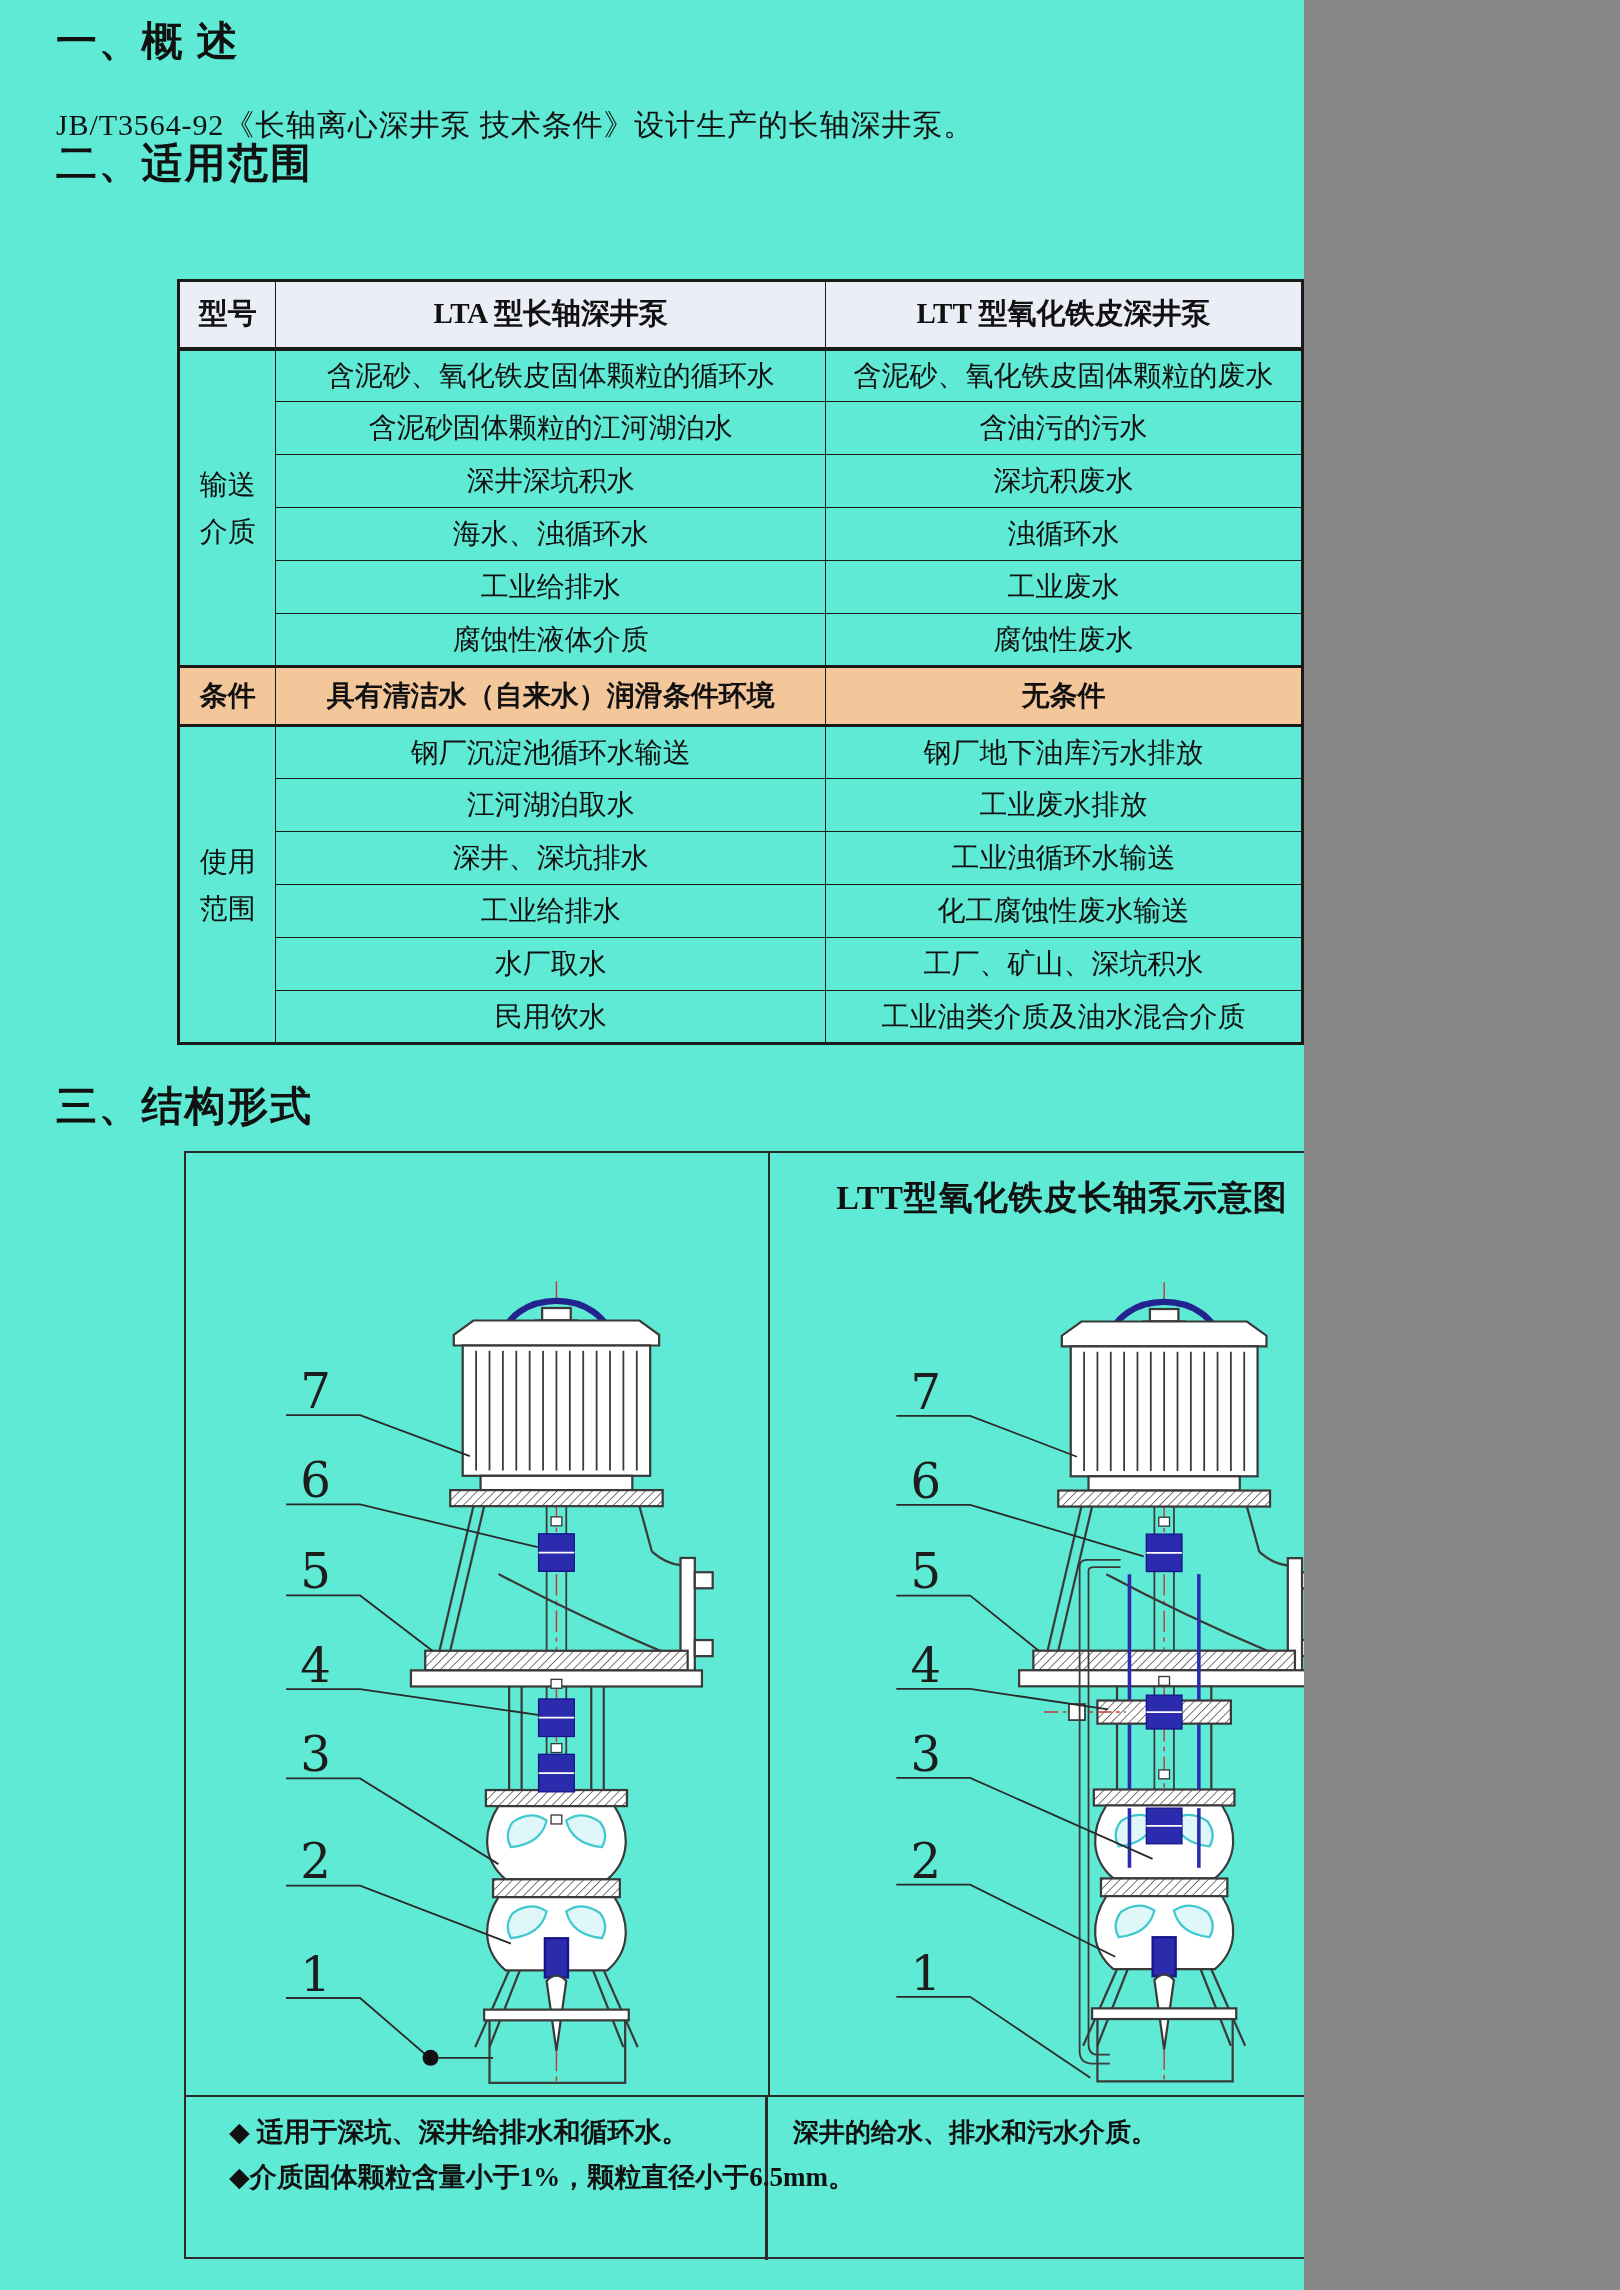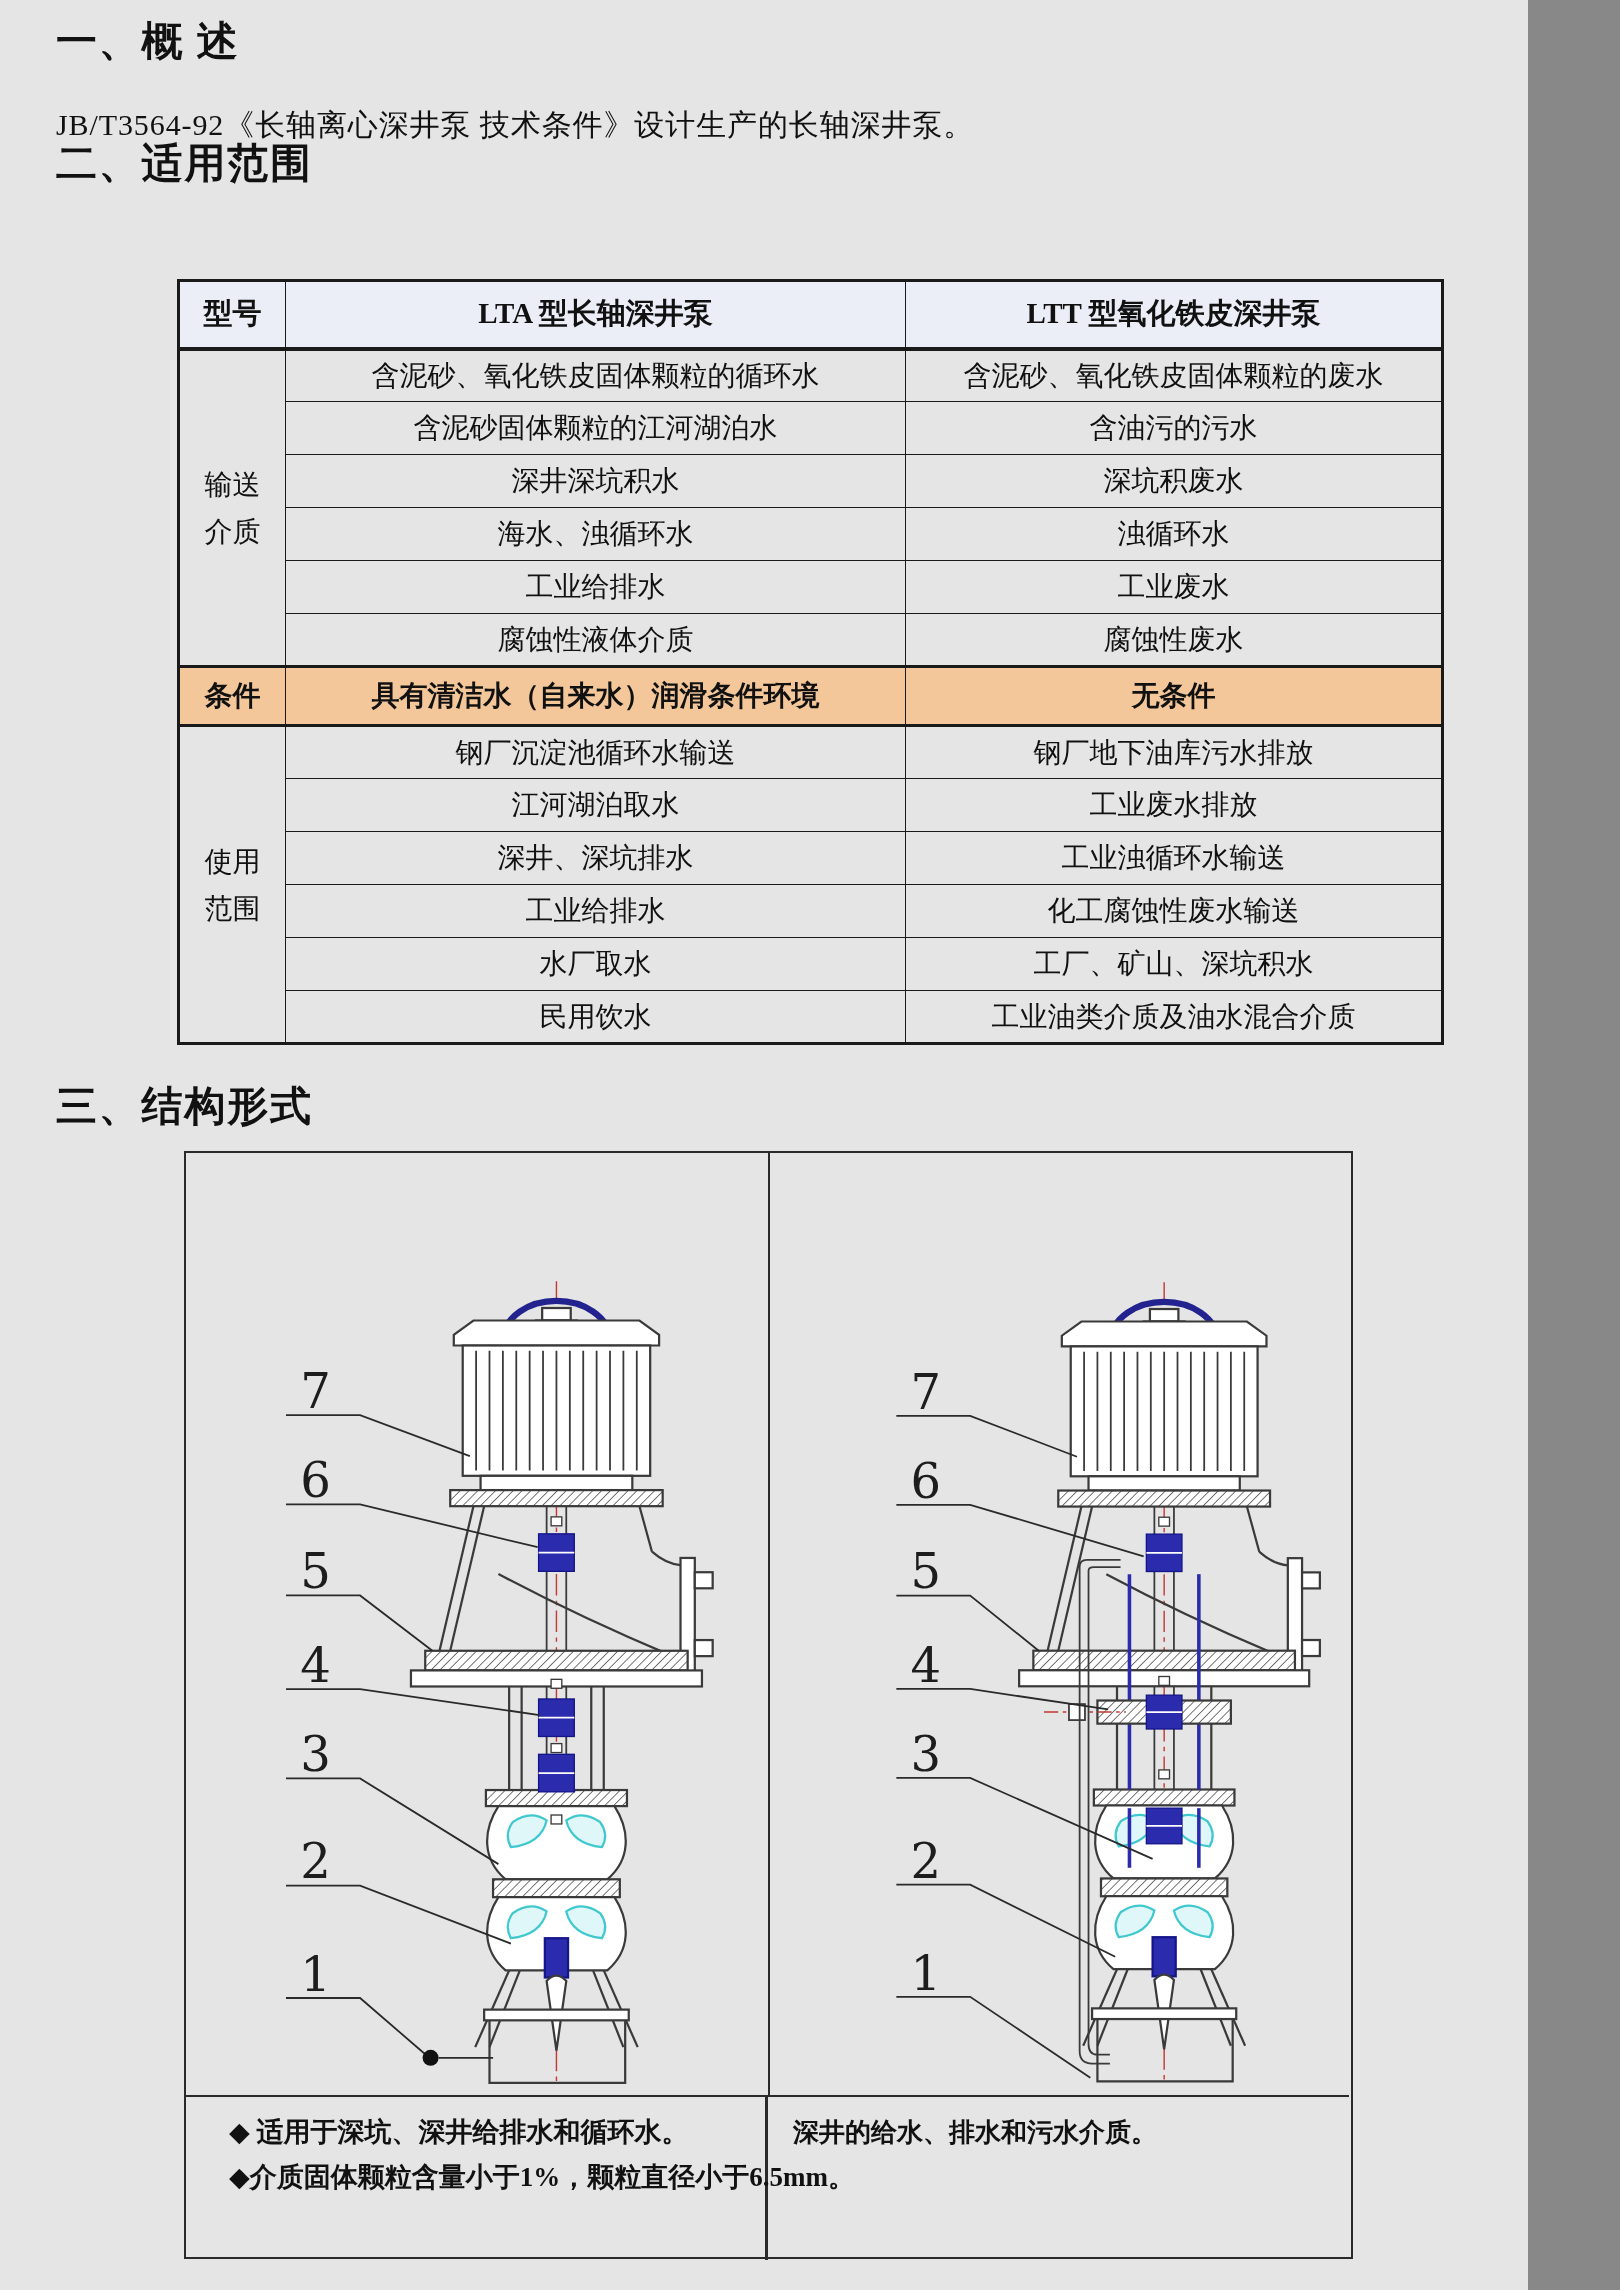--- a/index.html
+++ b/index.html
@@ -1,17 +1,17 @@
 <!DOCTYPE html>
 <html style="--header_bg: #eceef7; --condition_bg: #f4c79b; --border: #1a1a1a; --text: #111111; --line: #3a3a3a; --navy: #2b2bad; --cyan: #3fc9cf; --red: #c23a32;font-size:14.3px"><head>
 <meta charset="utf-8">
 <style>
   html,body{margin:0;padding:0;background:#888;}
   .page{
-    position:relative; width:1528px; height:2291px; background:#e5e5e5;
+    position:relative; width:1304px; height:2291px; background:#5eead4;
     font-family:"Liberation Serif","DejaVu Serif",serif; color:var(--text,#111);
     overflow:hidden;
   }
   .abs{position:absolute;}
   .h1{font-size:41px; font-weight:bold; letter-spacing:1.8px; white-space:nowrap;}
   .para{font-size:30px; letter-spacing:0.9px; white-space:nowrap;}
   
   table.apply{
     position:absolute; left:177px; top:279px;
     border-collapse:collapse; table-layout:fixed;
@@ -354,20 +354,21 @@
         <g>
           <text class="callout-num" x="158" y="284">7</text>
           <text class="callout-num" x="158" y="384">6</text>
           <text class="callout-num" x="158" y="486">5</text>
           <text class="callout-num" x="158" y="591">4</text>
           <text class="callout-num" x="158" y="691">3</text>
           <text class="callout-num" x="158" y="811">2</text>
           <text class="callout-num" x="158" y="937">1</text>
         </g>
       </svg>
+      <div class="ptitle">LTT型氧化铁皮长轴泵示意图</div>
     </div>
 
     <div class="noteband">
       <div style="position:absolute; left:579px; top:0; width:2.7px; height:163px; background:#2a2a2a;"></div>
       <div class="notes nl">
         <div>◆ 适用于深坑、深井给排水和循环水。</div>
         <div>◆介质固体颗粒含量小于1%，颗粒直径小于6.5mm。</div>
       </div>
       <div class="notes nr">
         <div>深井的给水、排水和污水介质。</div>

